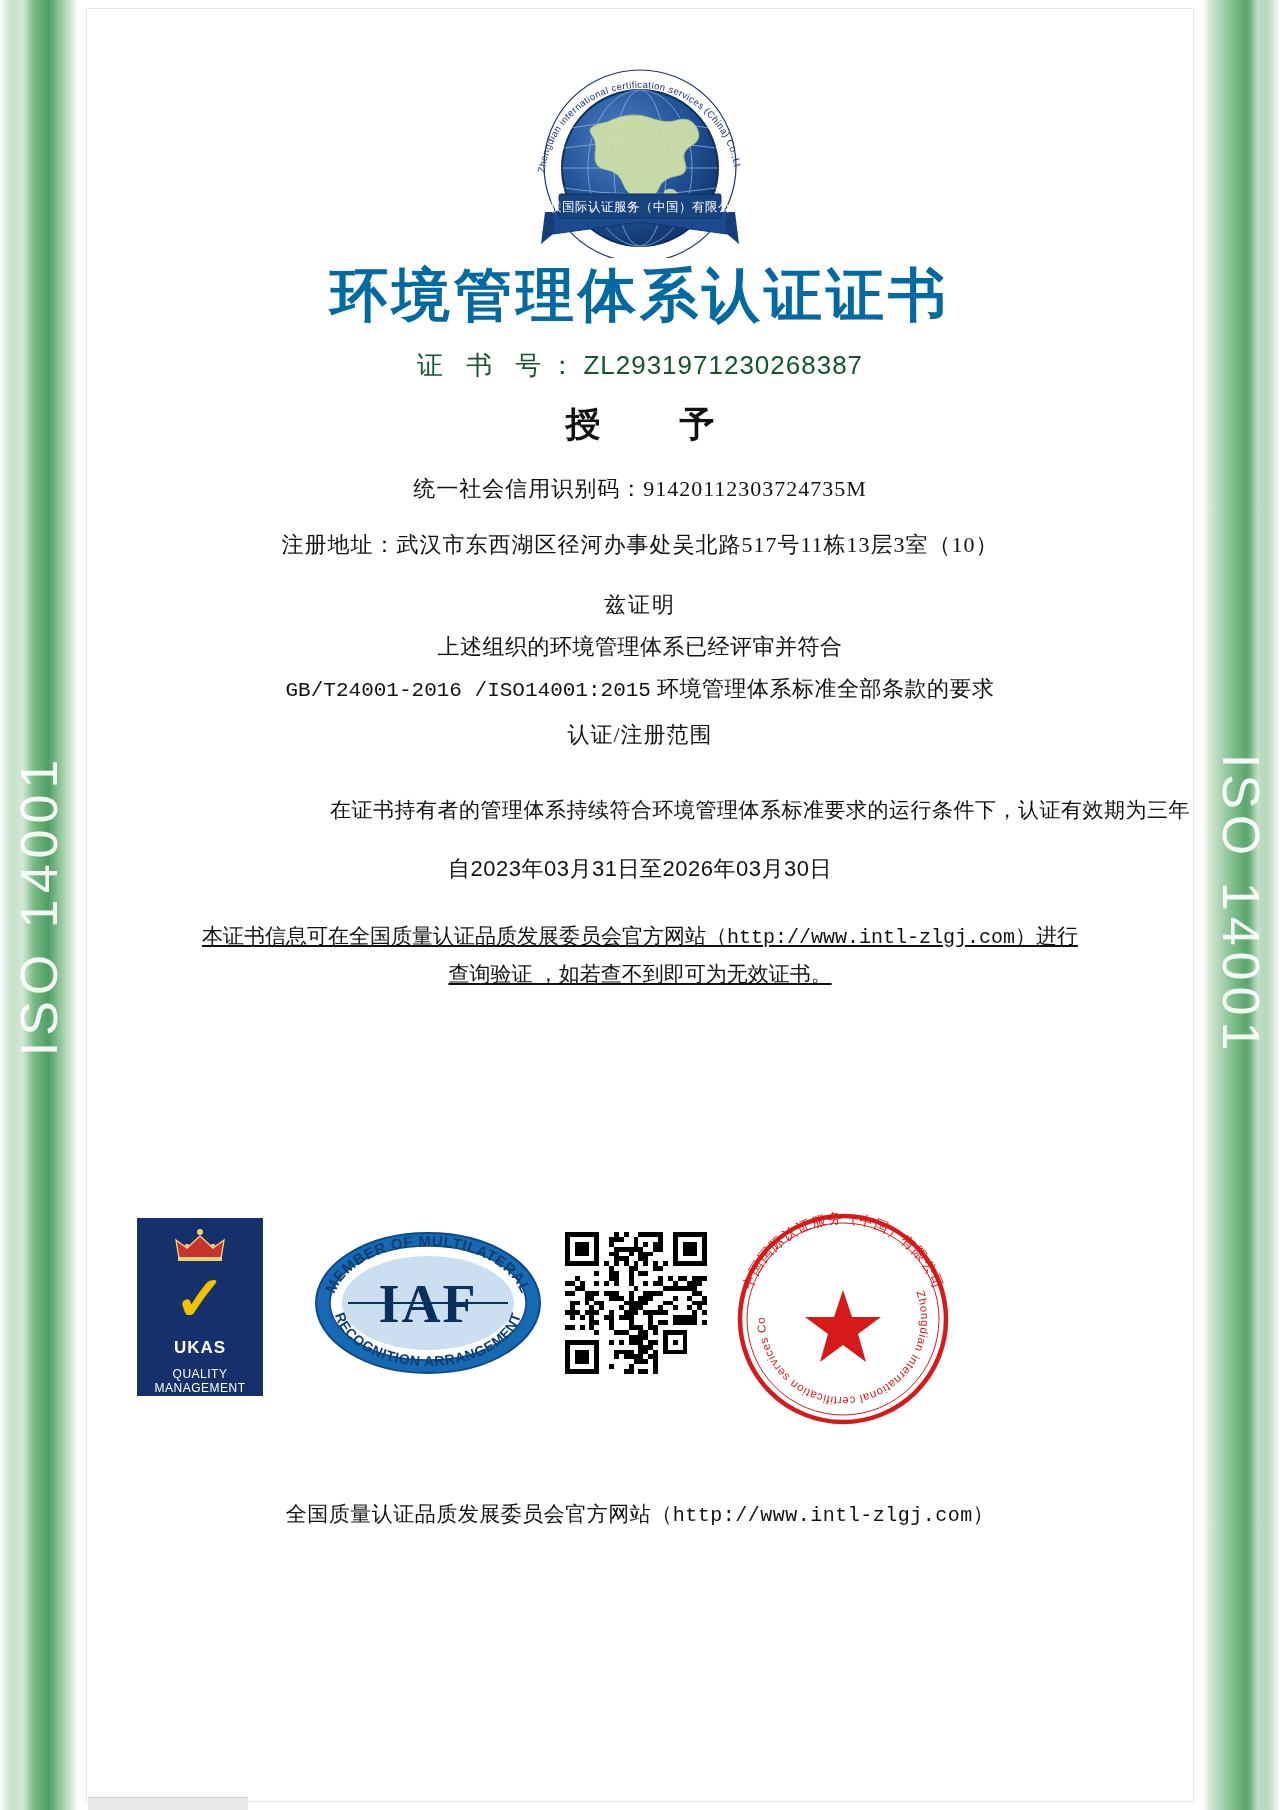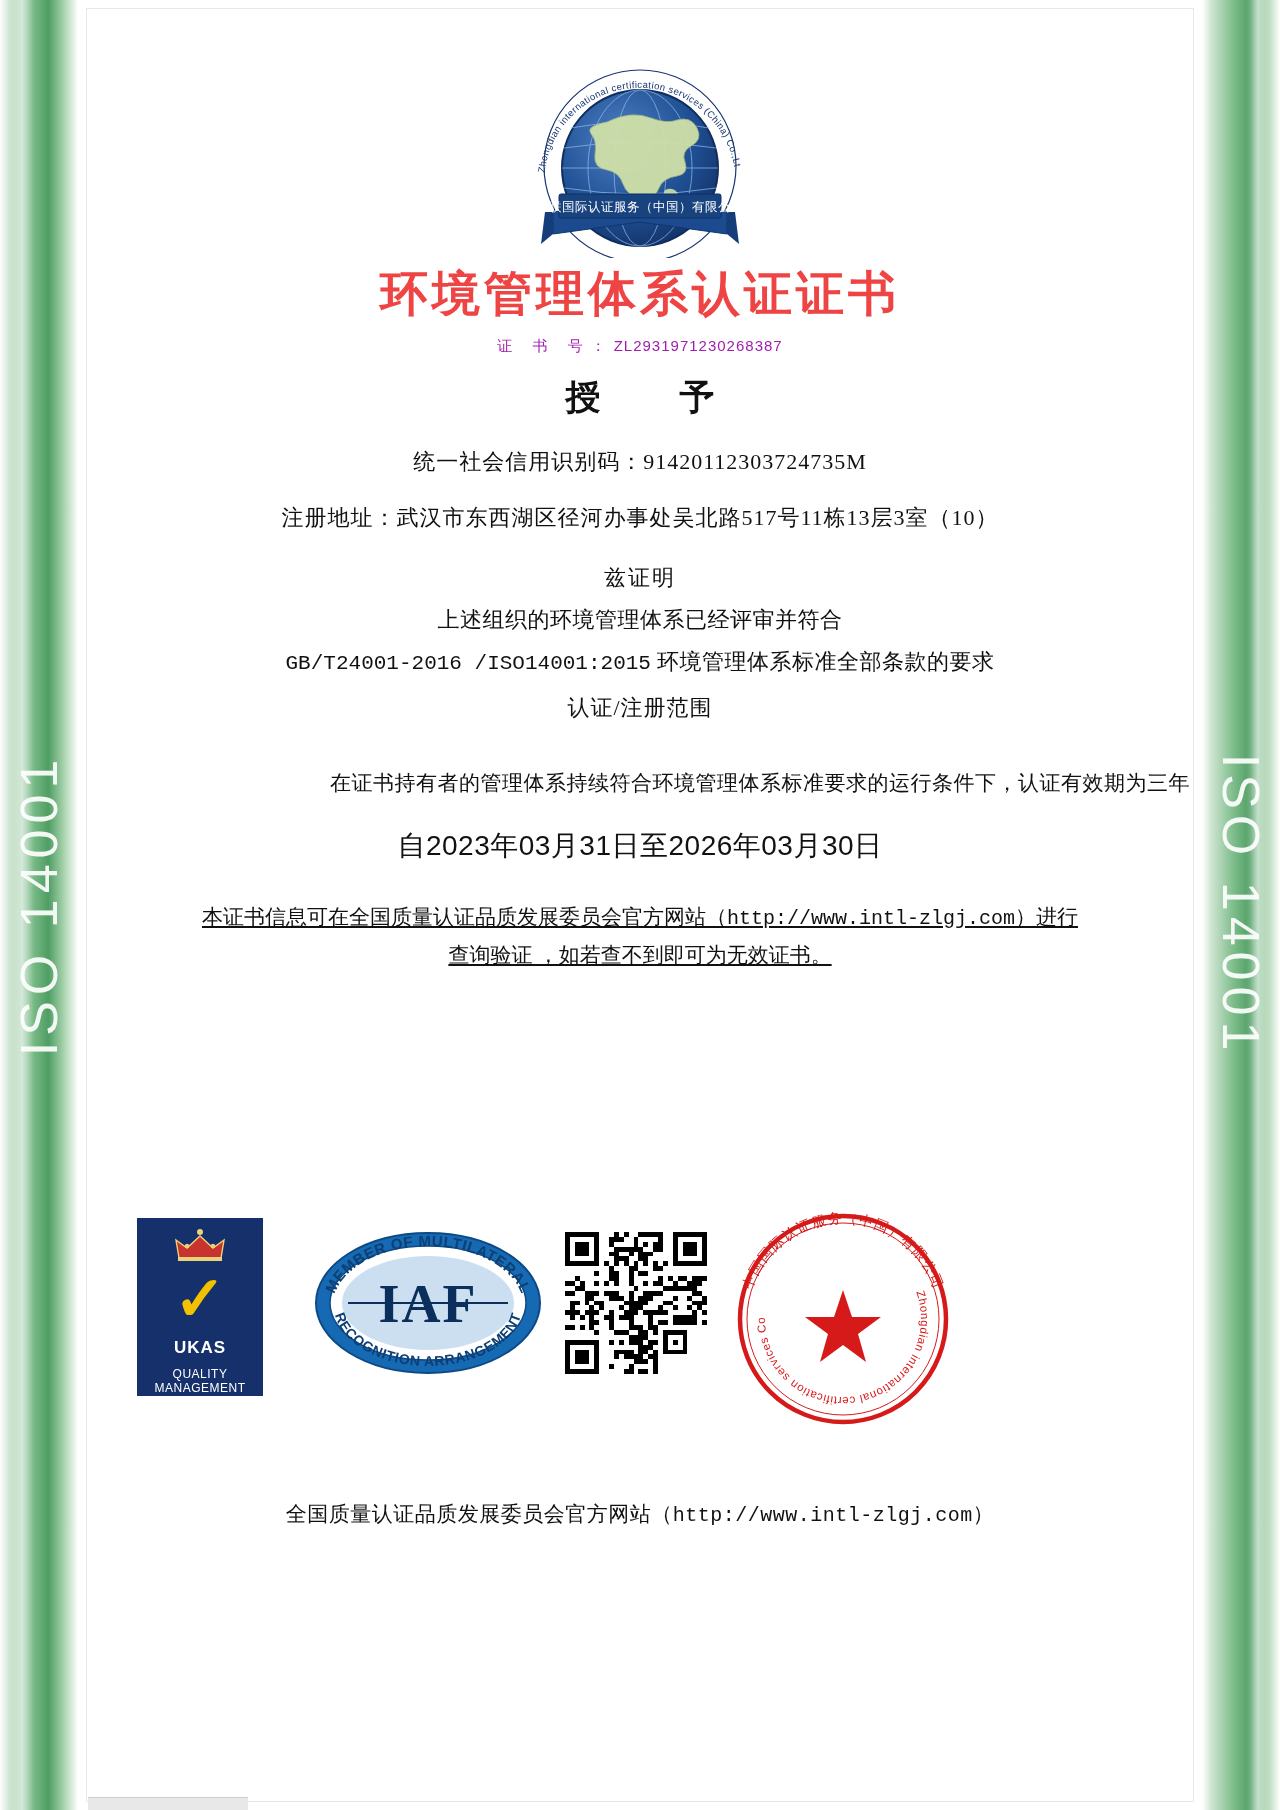--- a/index.html
+++ b/index.html
@@ -92,34 +92,34 @@
   .emblem {
     position: relative;
     width: 250px;
     height: 196px;
     margin: 62px auto 0 auto;
   }
   .emblem svg { display: block; }
 
   
   .cert-title {
-    font-family: Liberation Serif, serif;
+    font-family: Liberation Mono, monospace;
     font-weight: bold;
-    font-size: 48px;
+    font-size: 58px;
     letter-spacing: 4px;
-    color: #ef4444;
+    color: #0369a1;
     margin-top: 10px;
     line-height: 1.1;
   }
   .cert-no {
     font-family: "Liberation Sans", sans-serif;
-    font-size: 15px;
+    font-size: 26px;
     letter-spacing: 1px;
     margin-top: 16px;
-    color: #a21caf;
+    color: #14532d;
   }
   .cert-no .lbl { letter-spacing: 8px; }
 
   .granted {
     font-family: "Liberation Serif", serif;
     font-weight: bold;
     font-size: 35px;
     letter-spacing: 22px;
     margin-top: 18px;
     text-indent: 22px;
@@ -169,21 +169,21 @@
   }
 
   .validity {
     font-size: 21px;
     margin-top: 46px;
     letter-spacing: 0.5px;
     text-align: right;
   }
   .dates {
     font-family: "Liberation Sans", sans-serif;
-    font-size: 28px;
+    font-size: 22px;
     margin-top: 30px;
     letter-spacing: 0.5px;
   }
   .verify {
     font-size: 21px;
     line-height: 1.8;
     margin: 34px auto 0 auto;
     width: 900px;
     text-decoration: underline;
   }

